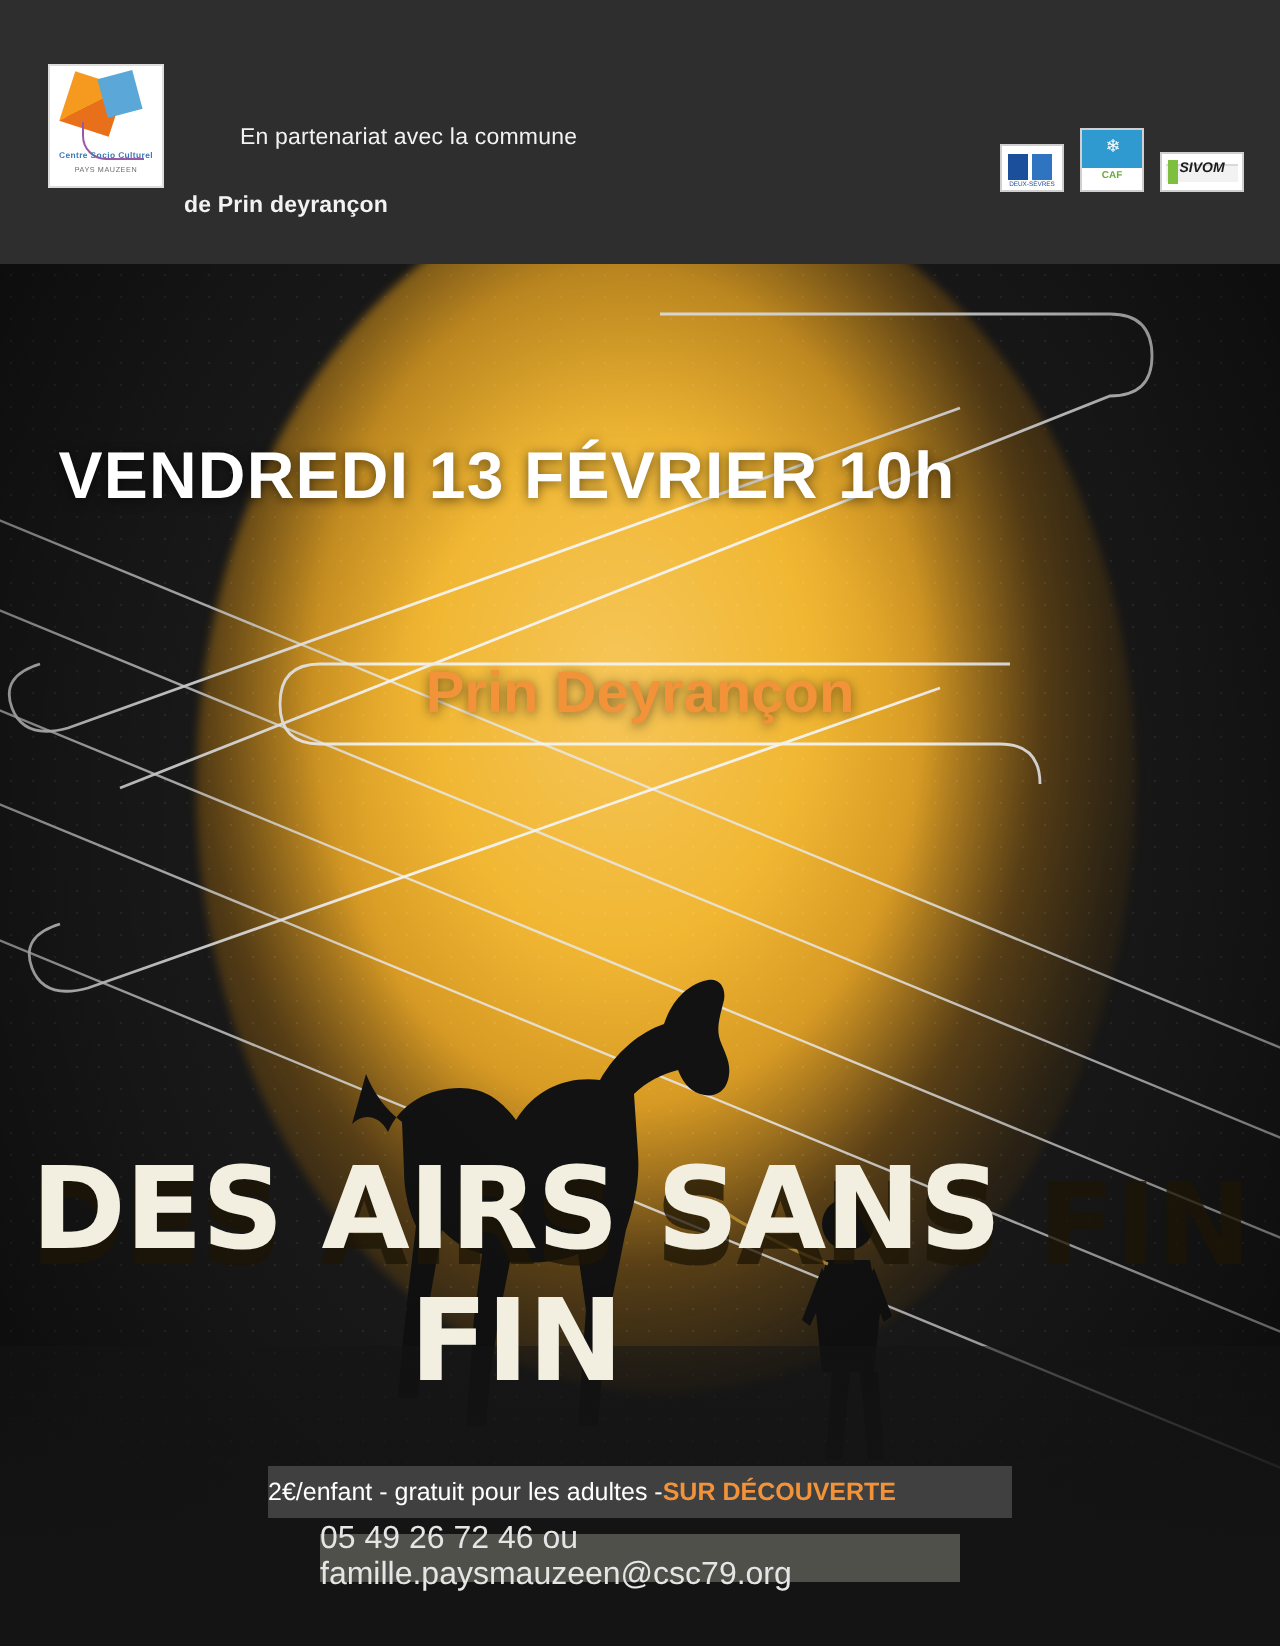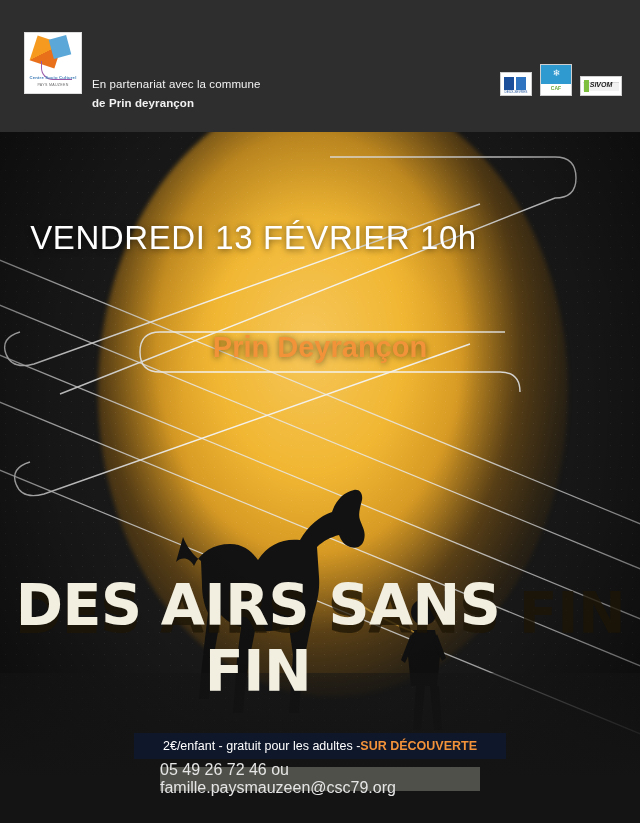--- a/index.html
+++ b/index.html
@@ -75,21 +75,21 @@
     text-align: center;
     letter-spacing: 0.3px;
   }
   .partner-line1, .partner-line2 {
     position: absolute;
     left: 92px;
     color: #f2f2f2;
     font-size: 11.5px;
     letter-spacing: 0.1px;
   }
-  .partner-line1 { top: 78px; }
+  .partner-line1 { top: 63px; margin-left: 28px; }
   .partner-line2 { top: 97px; font-weight: bold; }
 
   .logos-right {
     position: absolute;
     right: 18px; top: 64px;
     display: flex;
     align-items: flex-end;
     gap: 8px;
   }
   .logo-box {
@@ -183,21 +183,21 @@
     background-image: radial-gradient(rgba(255,255,255,0.08) 0.7px, rgba(0,0,0,0) 0.8px);
     background-size: 11px 11px;
   }
 
   
   .date-line {
     position: absolute; left: 0; top: 219px; width: 507px;
     text-align: center;
     color: #ffffff;
     font-size: 33px;
-    font-weight: normal;
+    font-weight: bold;
     letter-spacing: 0.6px;
     z-index: 30;
     text-shadow: 0 1px 6px rgba(0,0,0,0.55);
   }
   .place1, .place2 {
     position: absolute; left: 0; width: 640px;
     text-align: center;
     color: #f2933a;
     font-size: 29px;
     font-weight: bold;
@@ -240,22 +240,22 @@
     text-align: center;
     color: #e9e9e9;
     font-size: 13.5px;
     z-index: 30;
   }
   .agerow .hl { color: #f2933a; }
 
   .price-band {
     position: absolute; left: 134px; top: 733px;
     width: 372px; height: 26px;
-    background: #0f172a;
-    display: flex; align-items: center; justify-content: center;
+    background: #404040;
+    display: flex; align-items: center; 
     z-index: 30;
   }
   .price-band .txt {
     color: #ffffff; font-size: 12.5px;
   }
   .price-band .resa { color: #f2933a; font-weight: bold; }
 
   .contact-band {
     position: absolute; left: 160px; top: 767px;
     width: 320px; height: 24px;

